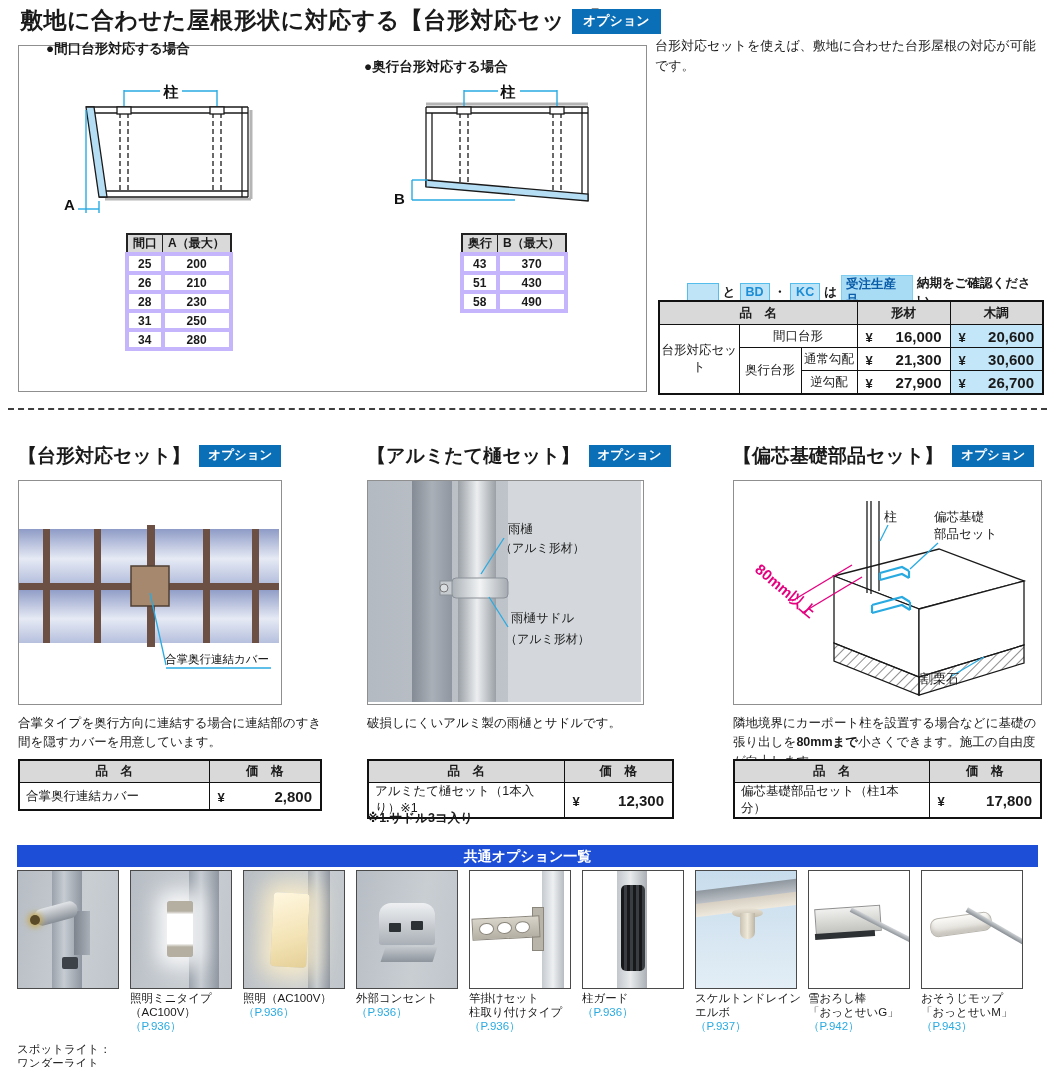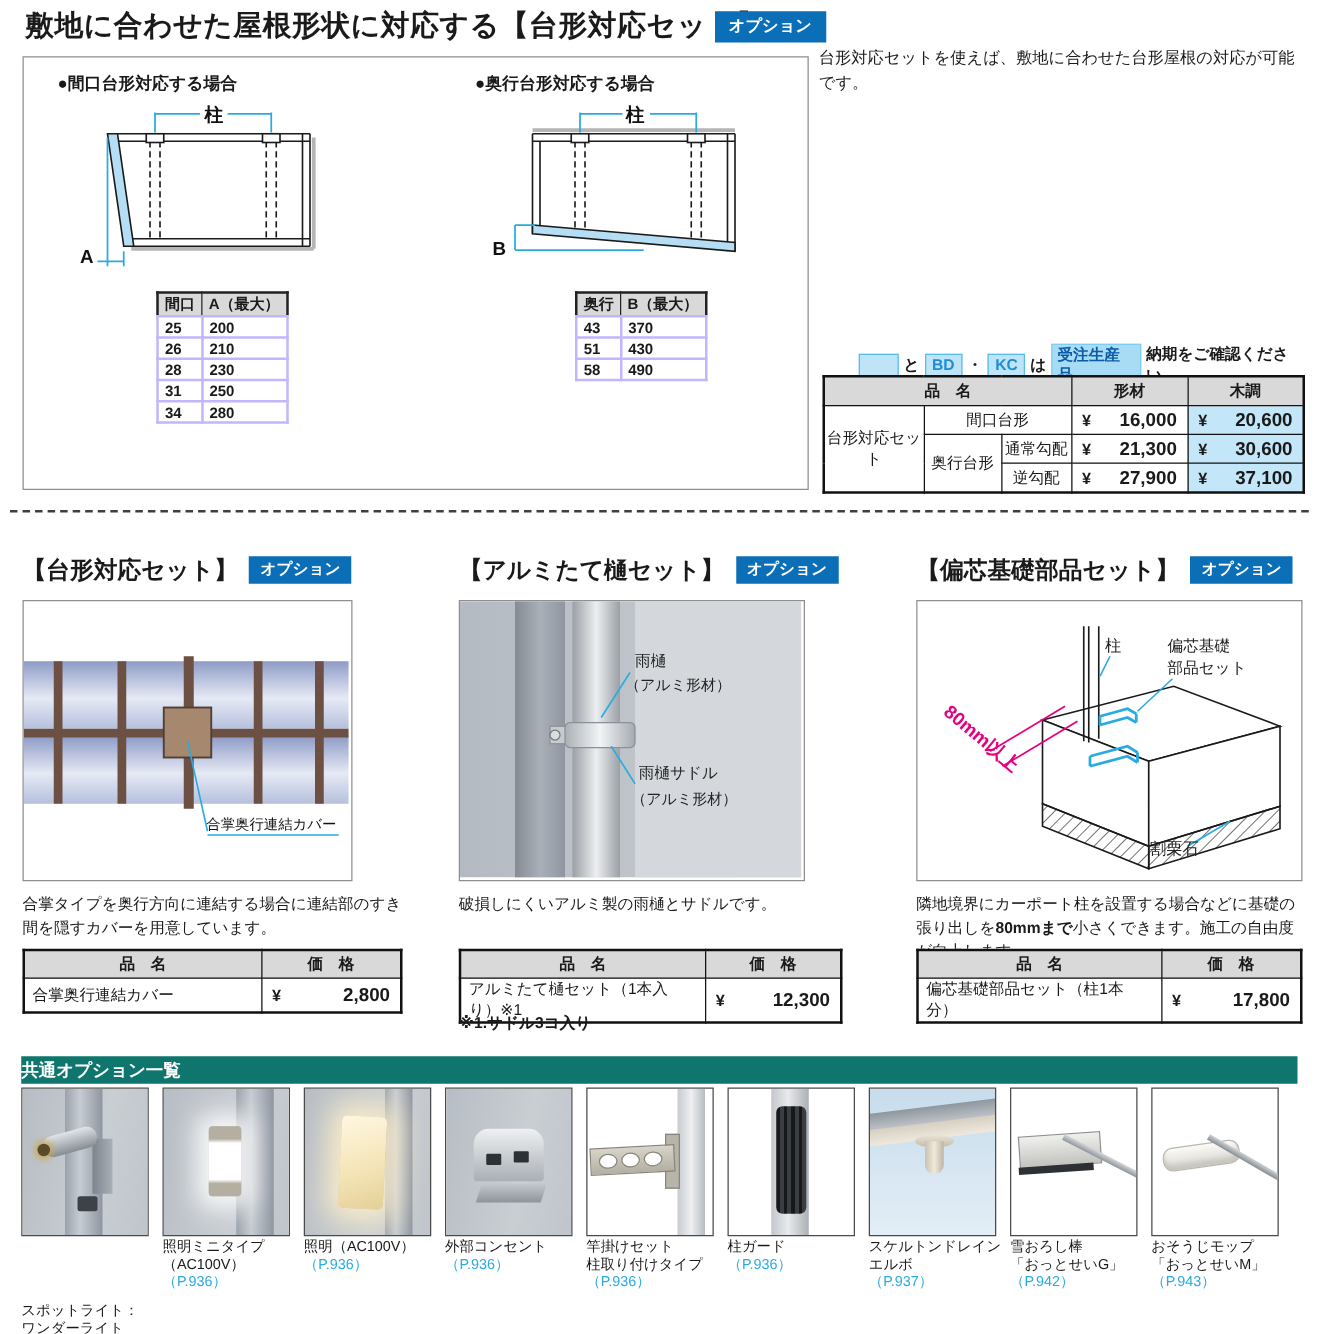--- a/index.html
+++ b/index.html
@@ -12,21 +12,21 @@
   .badge-top{left:572px;top:9px;}
 
   .panel{border:1px solid #8f8f8f;background:#fff;}
   .diag-caption{font-size:13.5px;font-weight:bold;}
 
   .intro{left:655px;top:36px;width:392px;font-size:13px;line-height:1.55;margin:0;}
 
   
   .dtable{border-collapse:collapse;font-size:12px;border:2px solid #222;}
   .dtable th{background:#d9d9d9;font-weight:bold;border:1px solid #222;padding:0 5px;height:16px;}
-  .dtable td{border:2px solid #c4b5fd;text-align:left;font-weight:bold;padding:0 5px;height:15px;}
+  .dtable td{border:4px solid #c4b5fd;text-align:center;font-weight:bold;padding:0 5px;height:15px;}
 
   
   .note{left:687px;top:275px;display:flex;align-items:center;gap:4px;font-size:12.5px;font-weight:bold;}
   .note-box{width:30px;height:17px;background:#bfe3f7;border:1px solid #54bdec;display:inline-block;}
   .note-tag{background:#bfe3f7;border:1px solid #54bdec;color:#1b8ed6;padding:0 5px;line-height:16px;font-size:12.5px;}
   .note-order{background:#a8dcf5;border:1px solid #7fcdf1;color:#0a5ca8;padding:0 4px;line-height:16px;font-size:12.5px;}
 
   
   .ptable{border-collapse:collapse;border:2px solid #111;font-size:12.5px;background:#fff;}
   .ptable th{border:1px solid #111;background:#d9d9d9;font-weight:bold;height:20px;}
@@ -44,21 +44,21 @@
   .badge-sec{font-size:12.5px;padding:2px 9px 3px;}
   .sec-desc{font-size:12.5px;line-height:1.5;margin:0;}
 
   
   .otable{border-collapse:collapse;border:2px solid #111;font-size:12.5px;background:#fff;}
   .otable th{border:1px solid #111;background:#d9d9d9;font-weight:bold;height:19px;}
   .otable td{border:1px solid #111;height:24px;}
   .otable .item{padding:0 6px;}
   .footnote{font-size:12.5px;font-weight:bold;}
 
-  .blue-bar{background:#0f766e;color:#fff;font-weight:bold;font-size:14px;line-height:22px;}
+  .blue-bar{background:#1d4ed8;color:#fff;font-weight:bold;font-size:14px;text-align:center;line-height:22px;}
 
   .thumb{position:absolute;width:100px;height:117px;border:1px solid #4a4a4a;overflow:hidden;background:#fff;}
   .cap{position:absolute;width:110px;font-size:11.5px;line-height:1.22;}
   .cap-name{display:block;white-space:pre-line;}
   .cap-page{display:block;color:#29abe2;}
 
   
   .t-bgGray{position:absolute;inset:0;background:linear-gradient(100deg,#b7bdc4,#c9ced3 60%,#bfc5cb);}
   .t-post{position:absolute;top:0;bottom:0;left:34px;width:30px;background:linear-gradient(90deg,#9ba2ab,#c6ccd2 40%,#8f96a0);}
   .sp-body{position:absolute;left:16px;top:34px;width:44px;height:17px;border-radius:8px;background:linear-gradient(#e2e5e8,#868d95);transform:rotate(-15deg);}
@@ -90,22 +90,22 @@
 </head>
 <body>
 
 <div id="page">
 
   <div class="abs title">敷地に合わせた屋根形状に対応する【台形対応セット】</div>
   <div class="abs badge badge-top">オプション</div>
 
   <div class="abs panel" style="left:18px;top:45px;width:627px;height:345px;"></div>
 
-  <div class="abs diag-caption" style="left:46px;top:58px;">●間口台形対応する場合</div>
-  <div class="abs diag-caption" style="left:380px;top:58px;">●奥行台形対応する場合</div>
+  <div class="abs diag-caption" style="left:46px;top:40px;">●間口台形対応する場合</div>
+  <div class="abs diag-caption" style="left:364px;top:58px;">●奥行台形対応する場合</div>
 
   <svg class="abs" style="left:20px;top:82px;" width="330" height="140">
     <g stroke="#b5b5b5" stroke-width="3">
       <line x1="231" y1="28" x2="231" y2="117"></line>
       <line x1="85" y1="117" x2="231" y2="117"></line>
     </g>
     <g stroke="#1a1a1a" stroke-width="1.3" fill="none">
       <line x1="66" y1="25" x2="228" y2="25"></line>
       <line x1="67" y1="31" x2="228" y2="31"></line>
       <line x1="222" y1="25" x2="222" y2="115"></line>
@@ -286,21 +286,21 @@
         <td class="ctr">逆勾配</td>
         <td>
             <div class="pc">
               <span>¥</span>
               <span>27,900</span>
             </div>
           </td>
         <td class="blue">
             <div class="pc">
               <span>¥</span>
-              <span>37,100</span>
+              <span>26,700</span>
             </div>
           </td>
       </tr>
     </tbody>
   </table>
 
   <div class="abs divider"></div>
 
   <div class="abs sec-head" style="left:18px;top:443px;">
     <span class="sec-title">【台形対応セット】</span>

